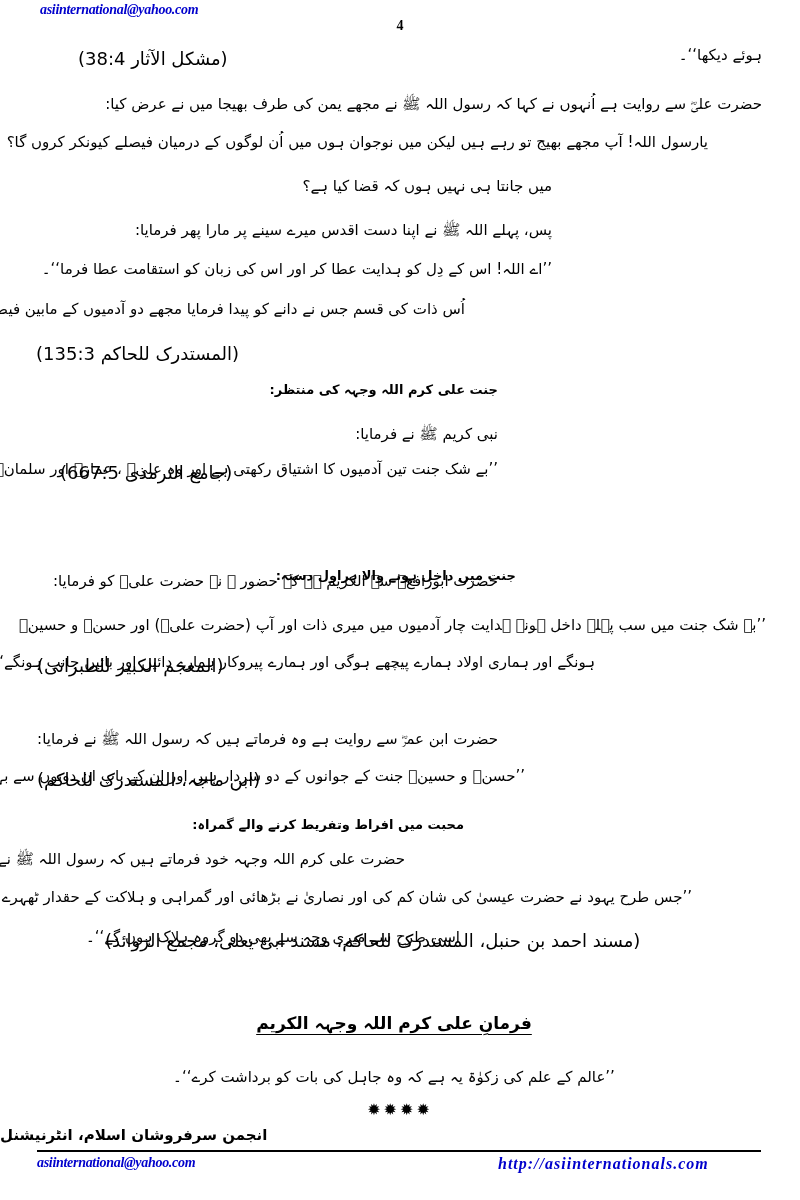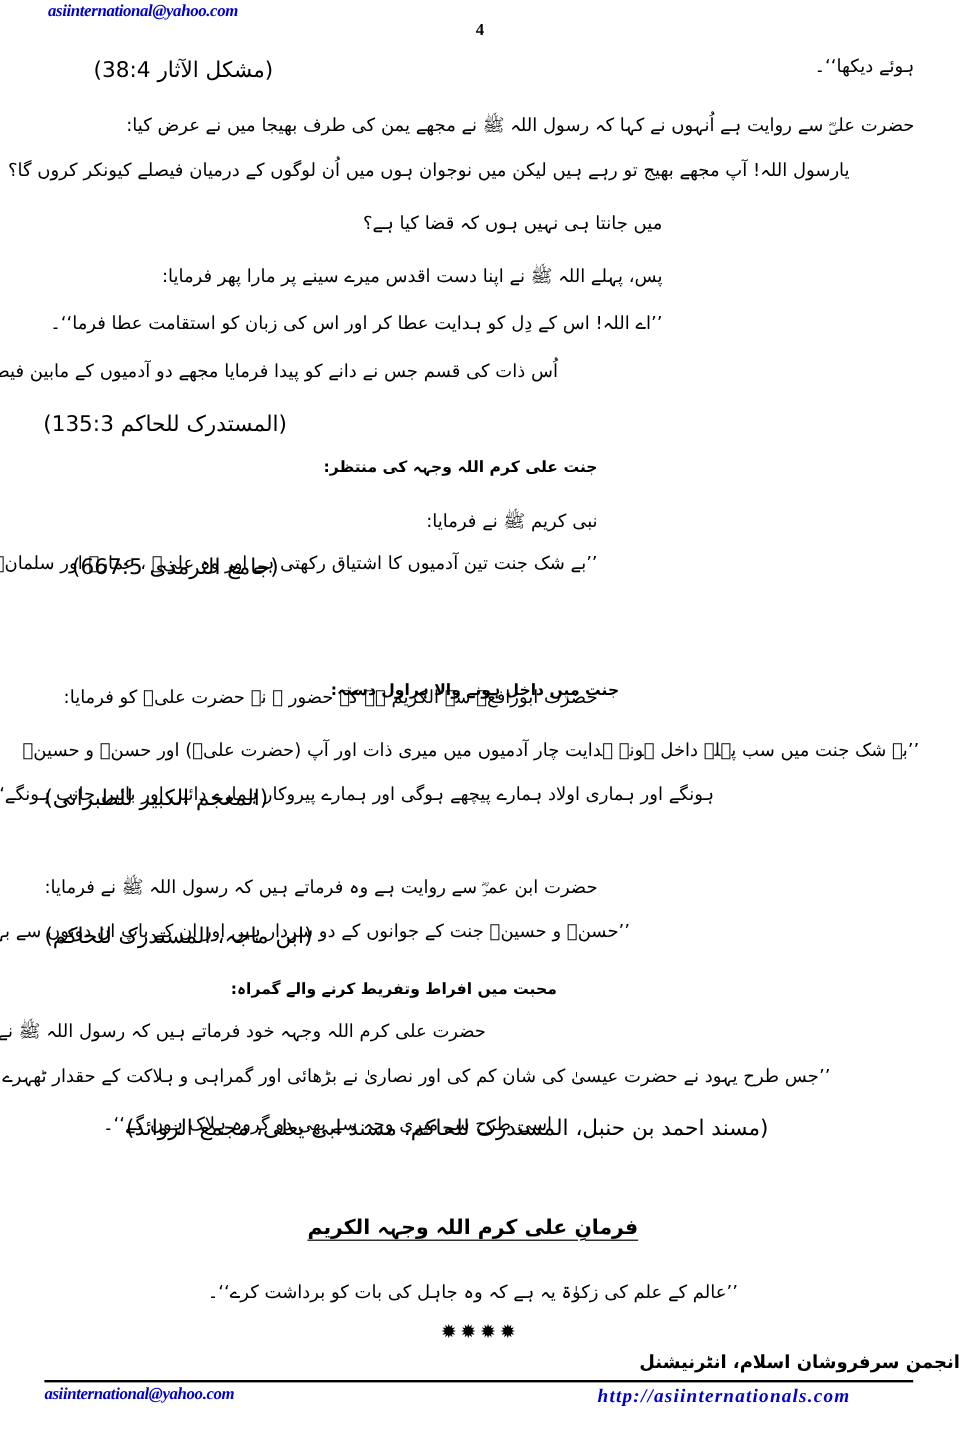--- a/index.html
+++ b/index.html
@@ -7,21 +7,21 @@
     .abs { position:absolute; }
     .email-top { left:40px; top:2px; font-family:"Liberation Serif", serif; font-style:italic; font-weight:bold; font-size:14px; color:#0000cc; letter-spacing:-0.3px; }
     .pageno { left:0; width:800px; top:18px; text-align:center; font-family:"Liberation Serif", serif; font-weight:bold; font-size:14px; }
     .ur { direction:rtl; unicode-bidi:embed; font-family:"DejaVu Sans", sans-serif; font-size:15px; white-space:nowrap; line-height:1.2; }
     .line { right:38px; }
     .cite { direction:rtl; unicode-bidi:embed; font-family:"DejaVu Sans", sans-serif; font-size:18px; white-space:nowrap; }
     .heading { font-weight:bold; font-size:13px; }
     .centered { left:0; width:788px; text-align:center; }
     .farman-title { font-weight:bold; font-size:17px; text-decoration:underline; text-underline-offset:5px; }
     .ornaments { left:0; width:800px; top:1100px; text-align:center; font-size:16px; letter-spacing:3px; color:#000; }
-    .org { left:0; width:800px; top:1126px; text-align:right; direction:rtl; font-weight:bold; font-size:15px; font-family:"DejaVu Sans", sans-serif; }
+    .org { left:0; width:800px; top:1126px; text-align:left; direction:rtl; font-weight:bold; font-size:15px; font-family:"DejaVu Sans", sans-serif; }
     .rule { left:37px; width:724px; top:1150px; height:2px; background:#000; }
     .email-bottom { left:37px; top:1155px; font-family:"Liberation Serif", serif; font-style:italic; font-weight:bold; font-size:14px; color:#0000cc; letter-spacing:-0.3px; }
     .url-bottom { left:498px; top:1155px; font-family:"Liberation Serif", serif; font-style:italic; font-weight:bold; font-size:16px; color:#0000cc; letter-spacing:1px; }
   </style>
 </head>
 <body>
 
 <div>
 
   <div class="abs email-top">asiinternational@yahoo.com</div>

